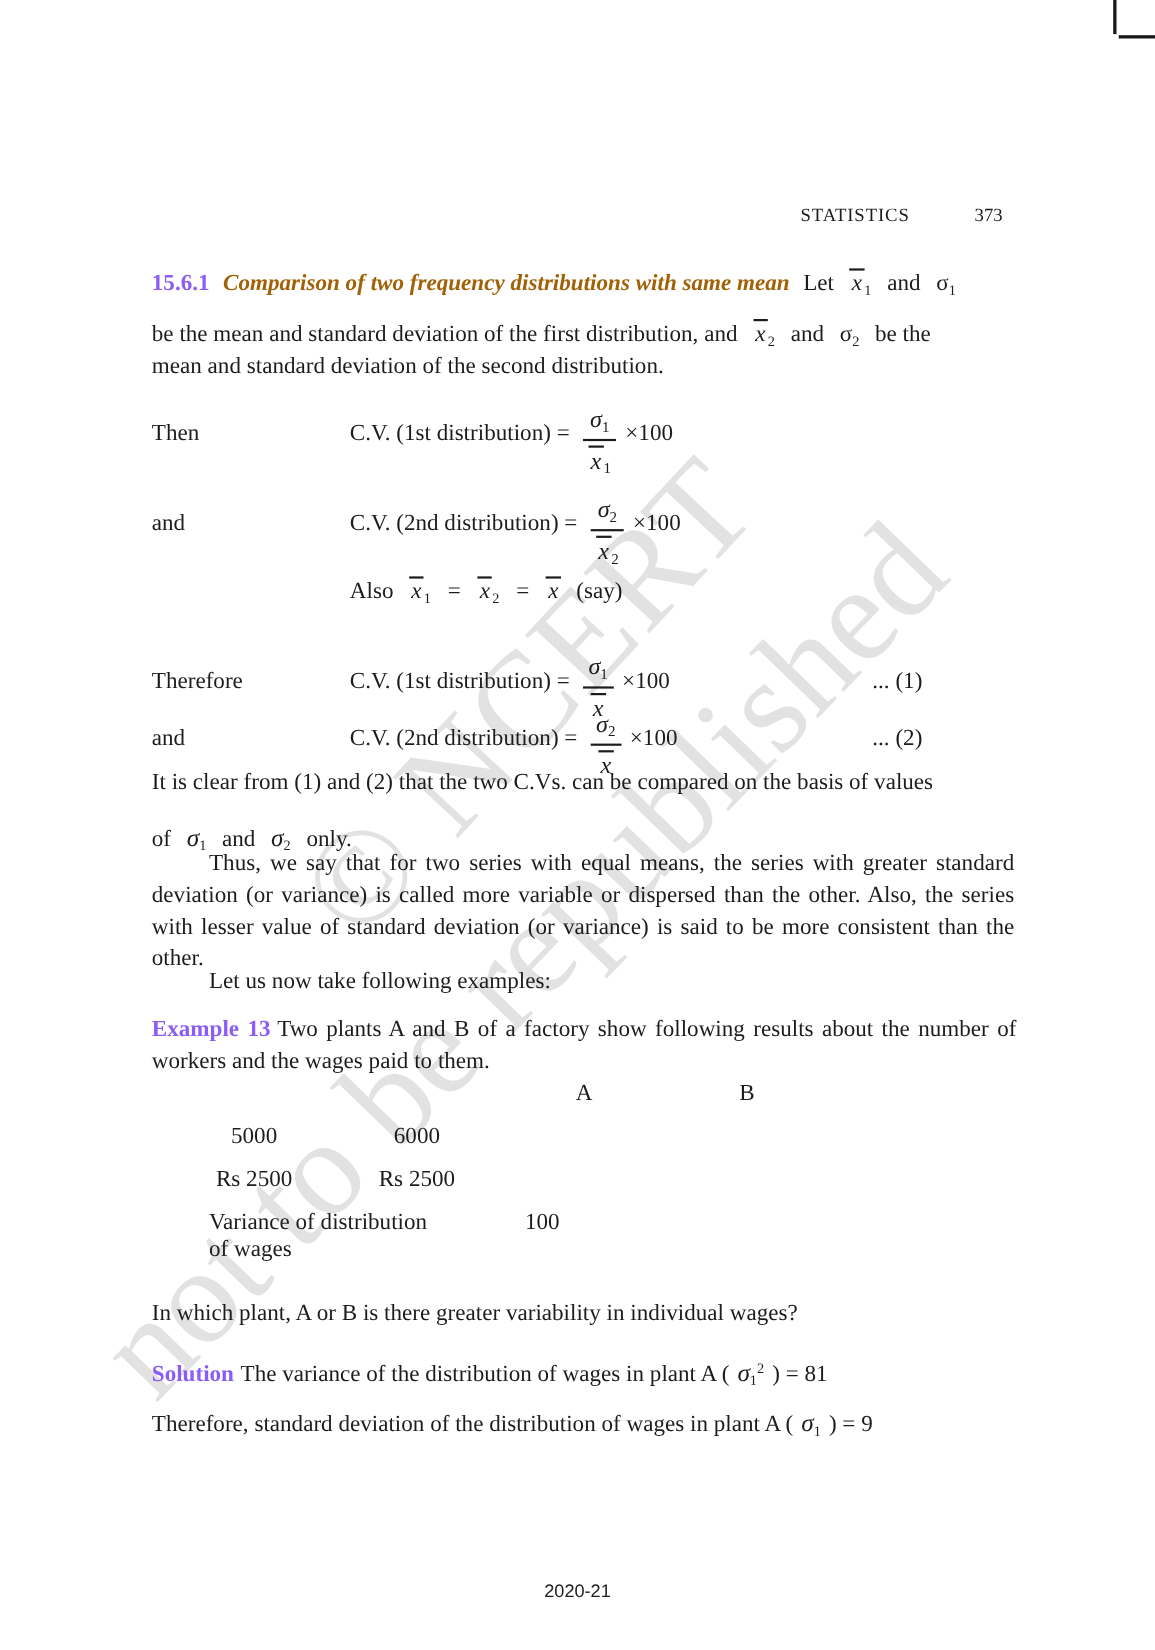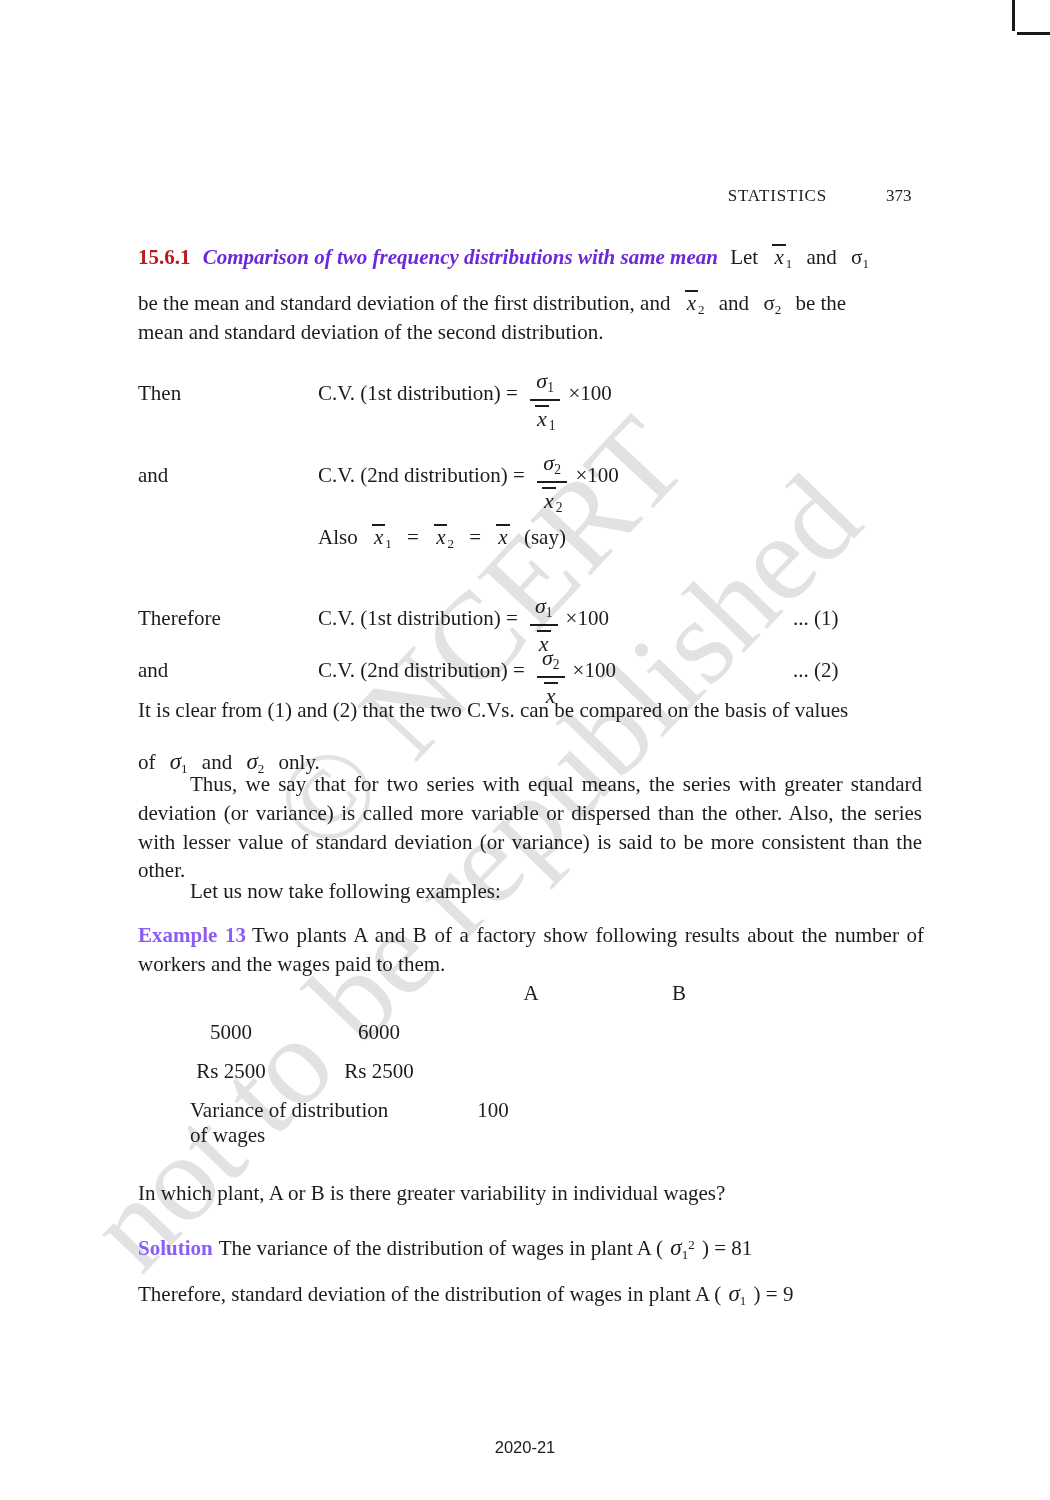--- a/index.html
+++ b/index.html
@@ -28,22 +28,22 @@
   .crop-v { left: 1012px; top: 0; width: 3px; height: 31px; background: #181818; }
   .crop-h { left: 1017px; top: 32px; width: 33px; height: 3px; background: #181818; }
 
   
   .header-title { left: 0; top: 186px; width: 827px; text-align: right;
                   font-size: 17px; letter-spacing: 0.8px; }
   .header-page  { left: 886px; top: 186px; font-size: 17px; }
 
   
   .heading { left: 138px; top: 244px; white-space: nowrap; }
-  .hd-num   { font-weight: bold; color: #b91c1c; }
-  .hd-title { font-weight: bold; font-style: italic; color: #6d28d9; margin-left: 7px; }
+  .hd-num   { font-weight: bold; color: #8b5cf6; }
+  .hd-title { font-weight: bold; font-style: italic; color: #a16207; margin-left: 7px; }
   .hd-word  { margin-left: 7px; }
 
   
   .xbar { display: inline-block; border-top: 2px solid #1c1c1c;
           font-style: italic; line-height: 1.02; padding: 1px 2px 0; }
   .sub { font-size: 0.62em; vertical-align: -0.32em; }
   .sup { font-size: 0.62em; vertical-align: 0.5em; }
   .sigma { font-style: italic; }
   .tok { margin-left: 9px; }
   .tok-tight { margin-left: 2px; }

